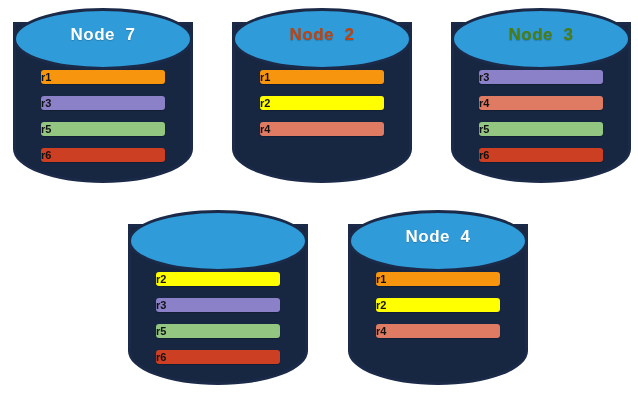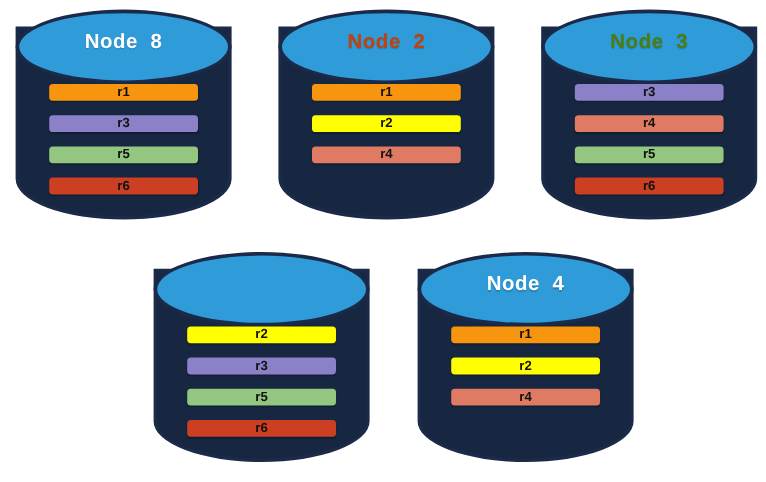--- a/index.html
+++ b/index.html
@@ -78,33 +78,33 @@
 
   .replica-bar {
     position: relative;
     height: 14px;
     margin-bottom: 12px;
     border-radius: 3px;
     color: #111111;
     font-size: 11px;
     font-weight: bold;
     line-height: 14px;
-    text-align: center;
+    text-align: left;
     box-shadow: 0 1px 1px rgba(0,0,0,0.25);
   }
 </style>
 </head>
 <body>
 
 <div id="canvas">
 
 <div class="node" style="left: 13px; top: 8px;">
       <div class="node-body" style="background: rgb(23, 39, 66); border-color: rgb(27, 42, 72);"></div>
       <div class="node-cap" style="background: rgb(47, 155, 216); border-color: rgb(27, 42, 72);"></div>
-      <div class="node-title" style="color: rgb(255, 255, 255);">Node  8</div>
+      <div class="node-title" style="color: rgb(255, 255, 255);">Node  7</div>
       <div class="replica-stack">
         <div class="replica-bar" style="background: rgb(247, 150, 14); color: rgb(17, 17, 17);">r1</div>
         <div class="replica-bar" style="background: rgb(139, 129, 200); color: rgb(17, 17, 17);">r3</div>
         <div class="replica-bar" style="background: rgb(146, 198, 129); color: rgb(17, 17, 17);">r5</div>
         <div class="replica-bar" style="background: rgb(204, 63, 34); color: rgb(17, 17, 17);">r6</div>
       </div>
     </div>
     <div class="node" style="left: 232px; top: 8px;">
       <div class="node-body" style="background: rgb(23, 39, 66); border-color: rgb(27, 42, 72);"></div>
       <div class="node-cap" style="background: rgb(47, 155, 216); border-color: rgb(27, 42, 72);"></div>

